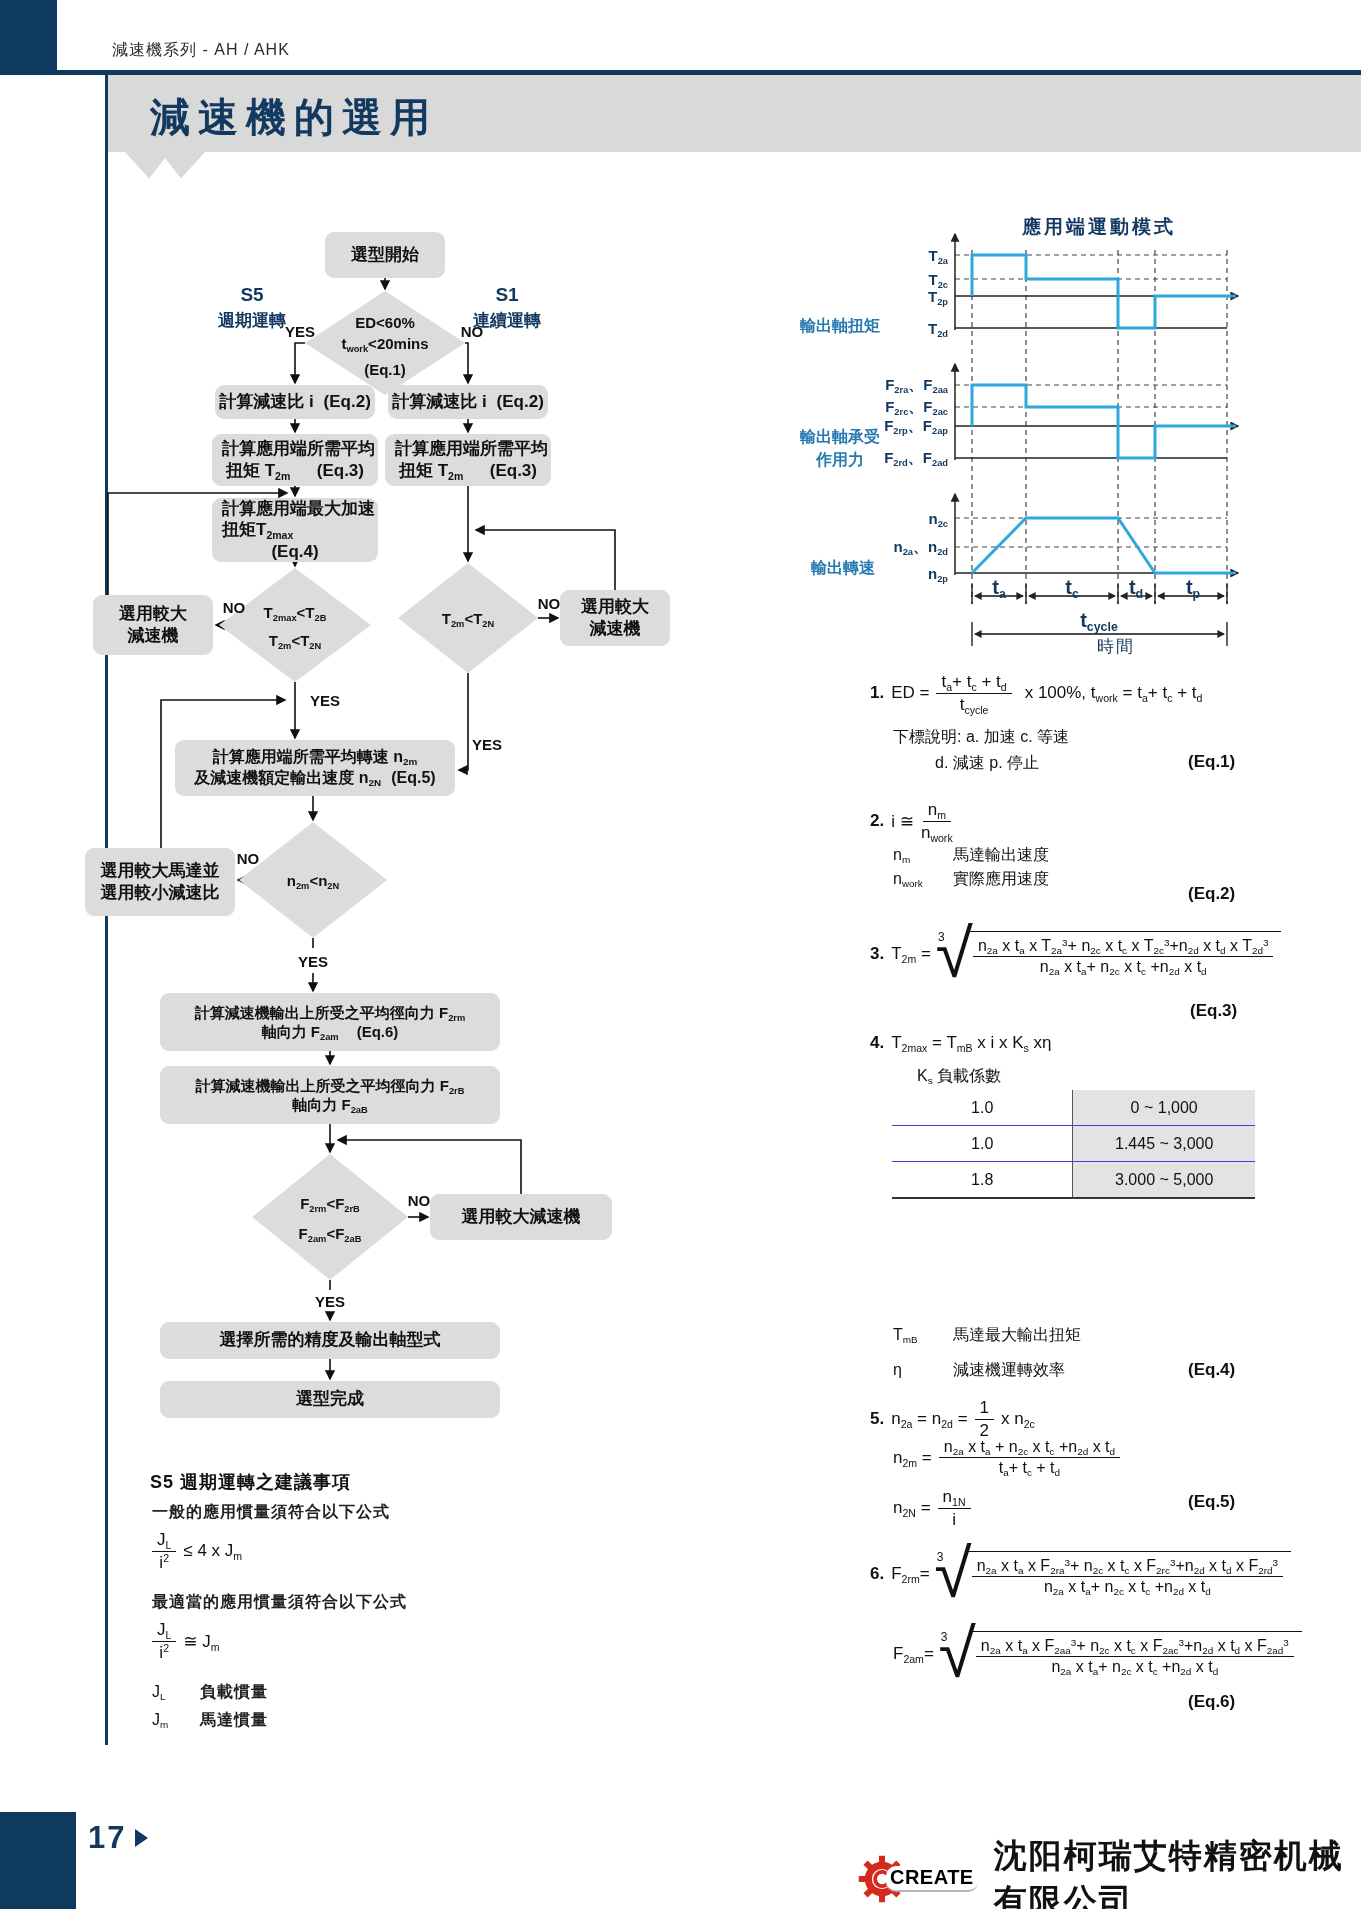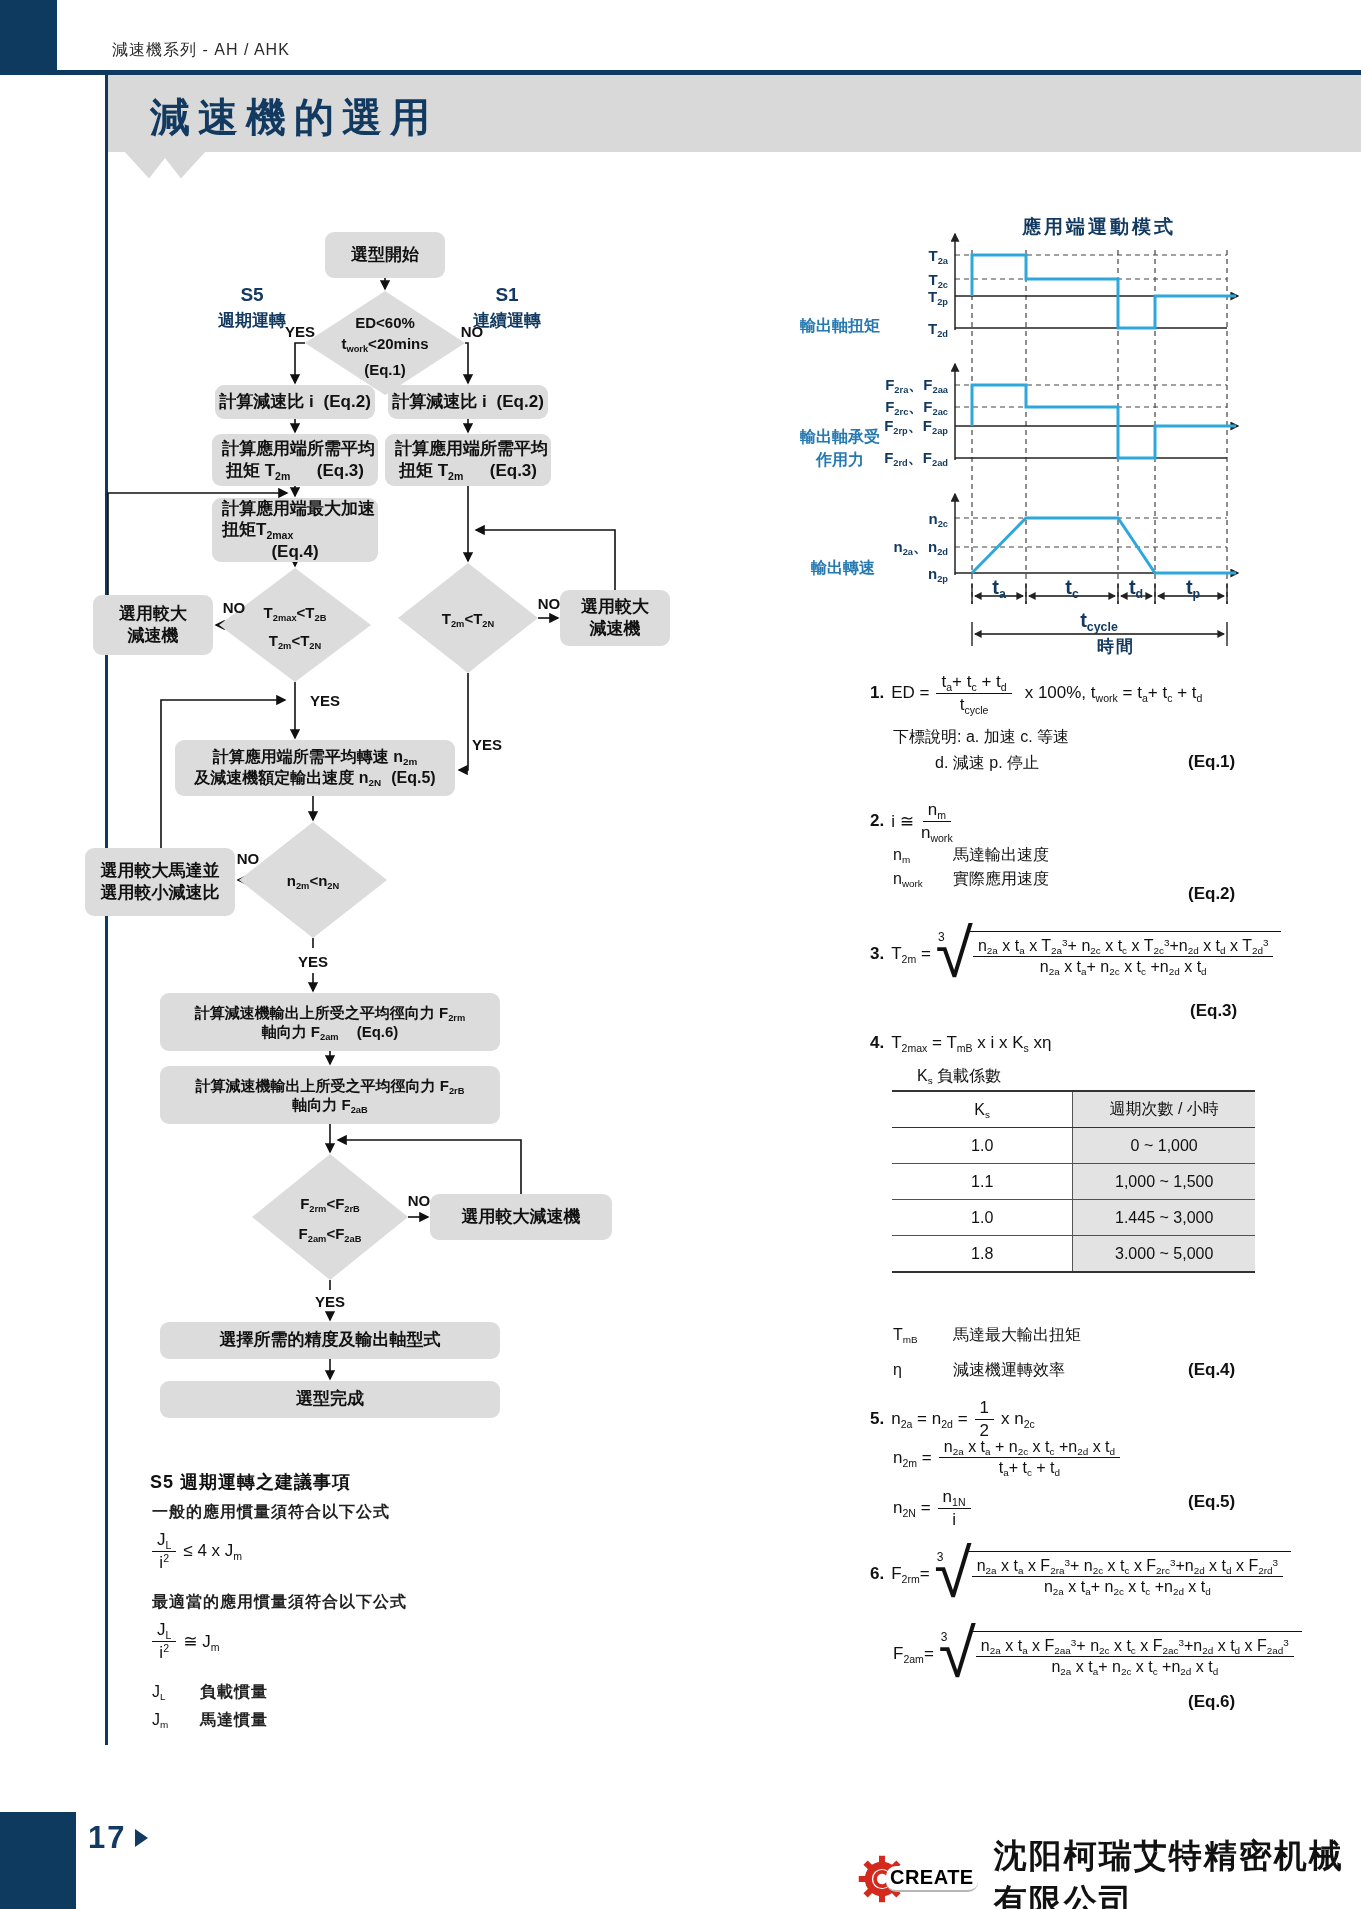--- a/index.html
+++ b/index.html
@@ -24,21 +24,21 @@
   .fc-lab{position:absolute;transform:translate(-50%,-50%);font-weight:700;font-size:15px;color:#111;}
   .fc-dt{position:absolute;transform:translate(-50%,-50%);font-size:15px;font-weight:600;color:#111;white-space:nowrap;}
   .branch-code{position:absolute;transform:translate(-50%,-50%);font-size:19px;font-weight:700;color:#12395f;}
   .branch-mode{position:absolute;transform:translate(-50%,-50%);font-size:17px;font-weight:600;color:#12395f;}
   .wfull{width:100%;box-sizing:border-box;}
   
   .ch-title{font-size:19px;font-weight:700;letter-spacing:3px;color:#12395f;}
   .ch-lv{font-size:15px;font-weight:600;color:#12395f;}
   .ch-cat{font-size:16px;font-weight:600;color:#2579b0;}
   .ch-seg{font-size:20px;font-weight:700;color:#12395f;}
-  .ch-time{font-size:17px;font-weight:700;color:#12395f;letter-spacing:2px;}
+  .ch-time{font-size:17px;font-weight:400;color:#12395f;letter-spacing:2px;}
   
   .eqrow{position:absolute;display:flex;align-items:center;gap:7px;font-size:17px;color:#111;white-space:nowrap;}
   .eqno{font-weight:700;}
   .frac{display:inline-flex;flex-direction:column;align-items:center;line-height:1.15;text-align:center;}
   .frac .fn{padding:0 5px 1px 5px;border-bottom:1.5px solid #111;}
   .frac .fd{padding-top:1px;}
   .cbrt{display:inline-flex;align-items:center;}
   .cbrt .idx{font-size:12px;margin-right:-9px;margin-top:-34px;z-index:1;}
   .cbrt .sign{font-size:68px;font-weight:100;line-height:0.85;margin-right:-5px;}
   .cbrt .body{border-top:1.6px solid #111;padding:4px 8px 0 5px;}
@@ -357,31 +357,23 @@
 </div>
 <div class="eqtag" style="left:1190px;top:1001px">(Eq.3)</div>
 
 <div class="eqrow" style="left:870px;top:1033px">
   <span class="eqno">4.</span>
   <span>T<sub>2max</sub> = T<sub>mB</sub> x i x K<sub>s</sub> xη</span>
 </div>
 <div class="abs" style="left:917px;top:1066px;font-size:16px">K<sub>s</sub> 負載係數</div>
 <table class="ks">
   <tbody>
-      <tr>
-    <th class="c1">K<sub>s</sub></th>
-    <th class="c2">週期次數 / 小時</th>
-  </tr>
   <tr>
         <td class="c1">1.0</td>
         <td class="c2">0 ~ 1,000</td>
-      </tr>
-  <tr>
-        <td class="c1">1.1</td>
-        <td class="c2">1,000 ~ 1,500</td>
       </tr>
   <tr>
         <td class="c1">1.0</td>
         <td class="c2">1.445 ~ 3,000</td>
       </tr>
   <tr>
         <td class="c1">1.8</td>
         <td class="c2">3.000 ~ 5,000</td>
       </tr>
 </tbody>

